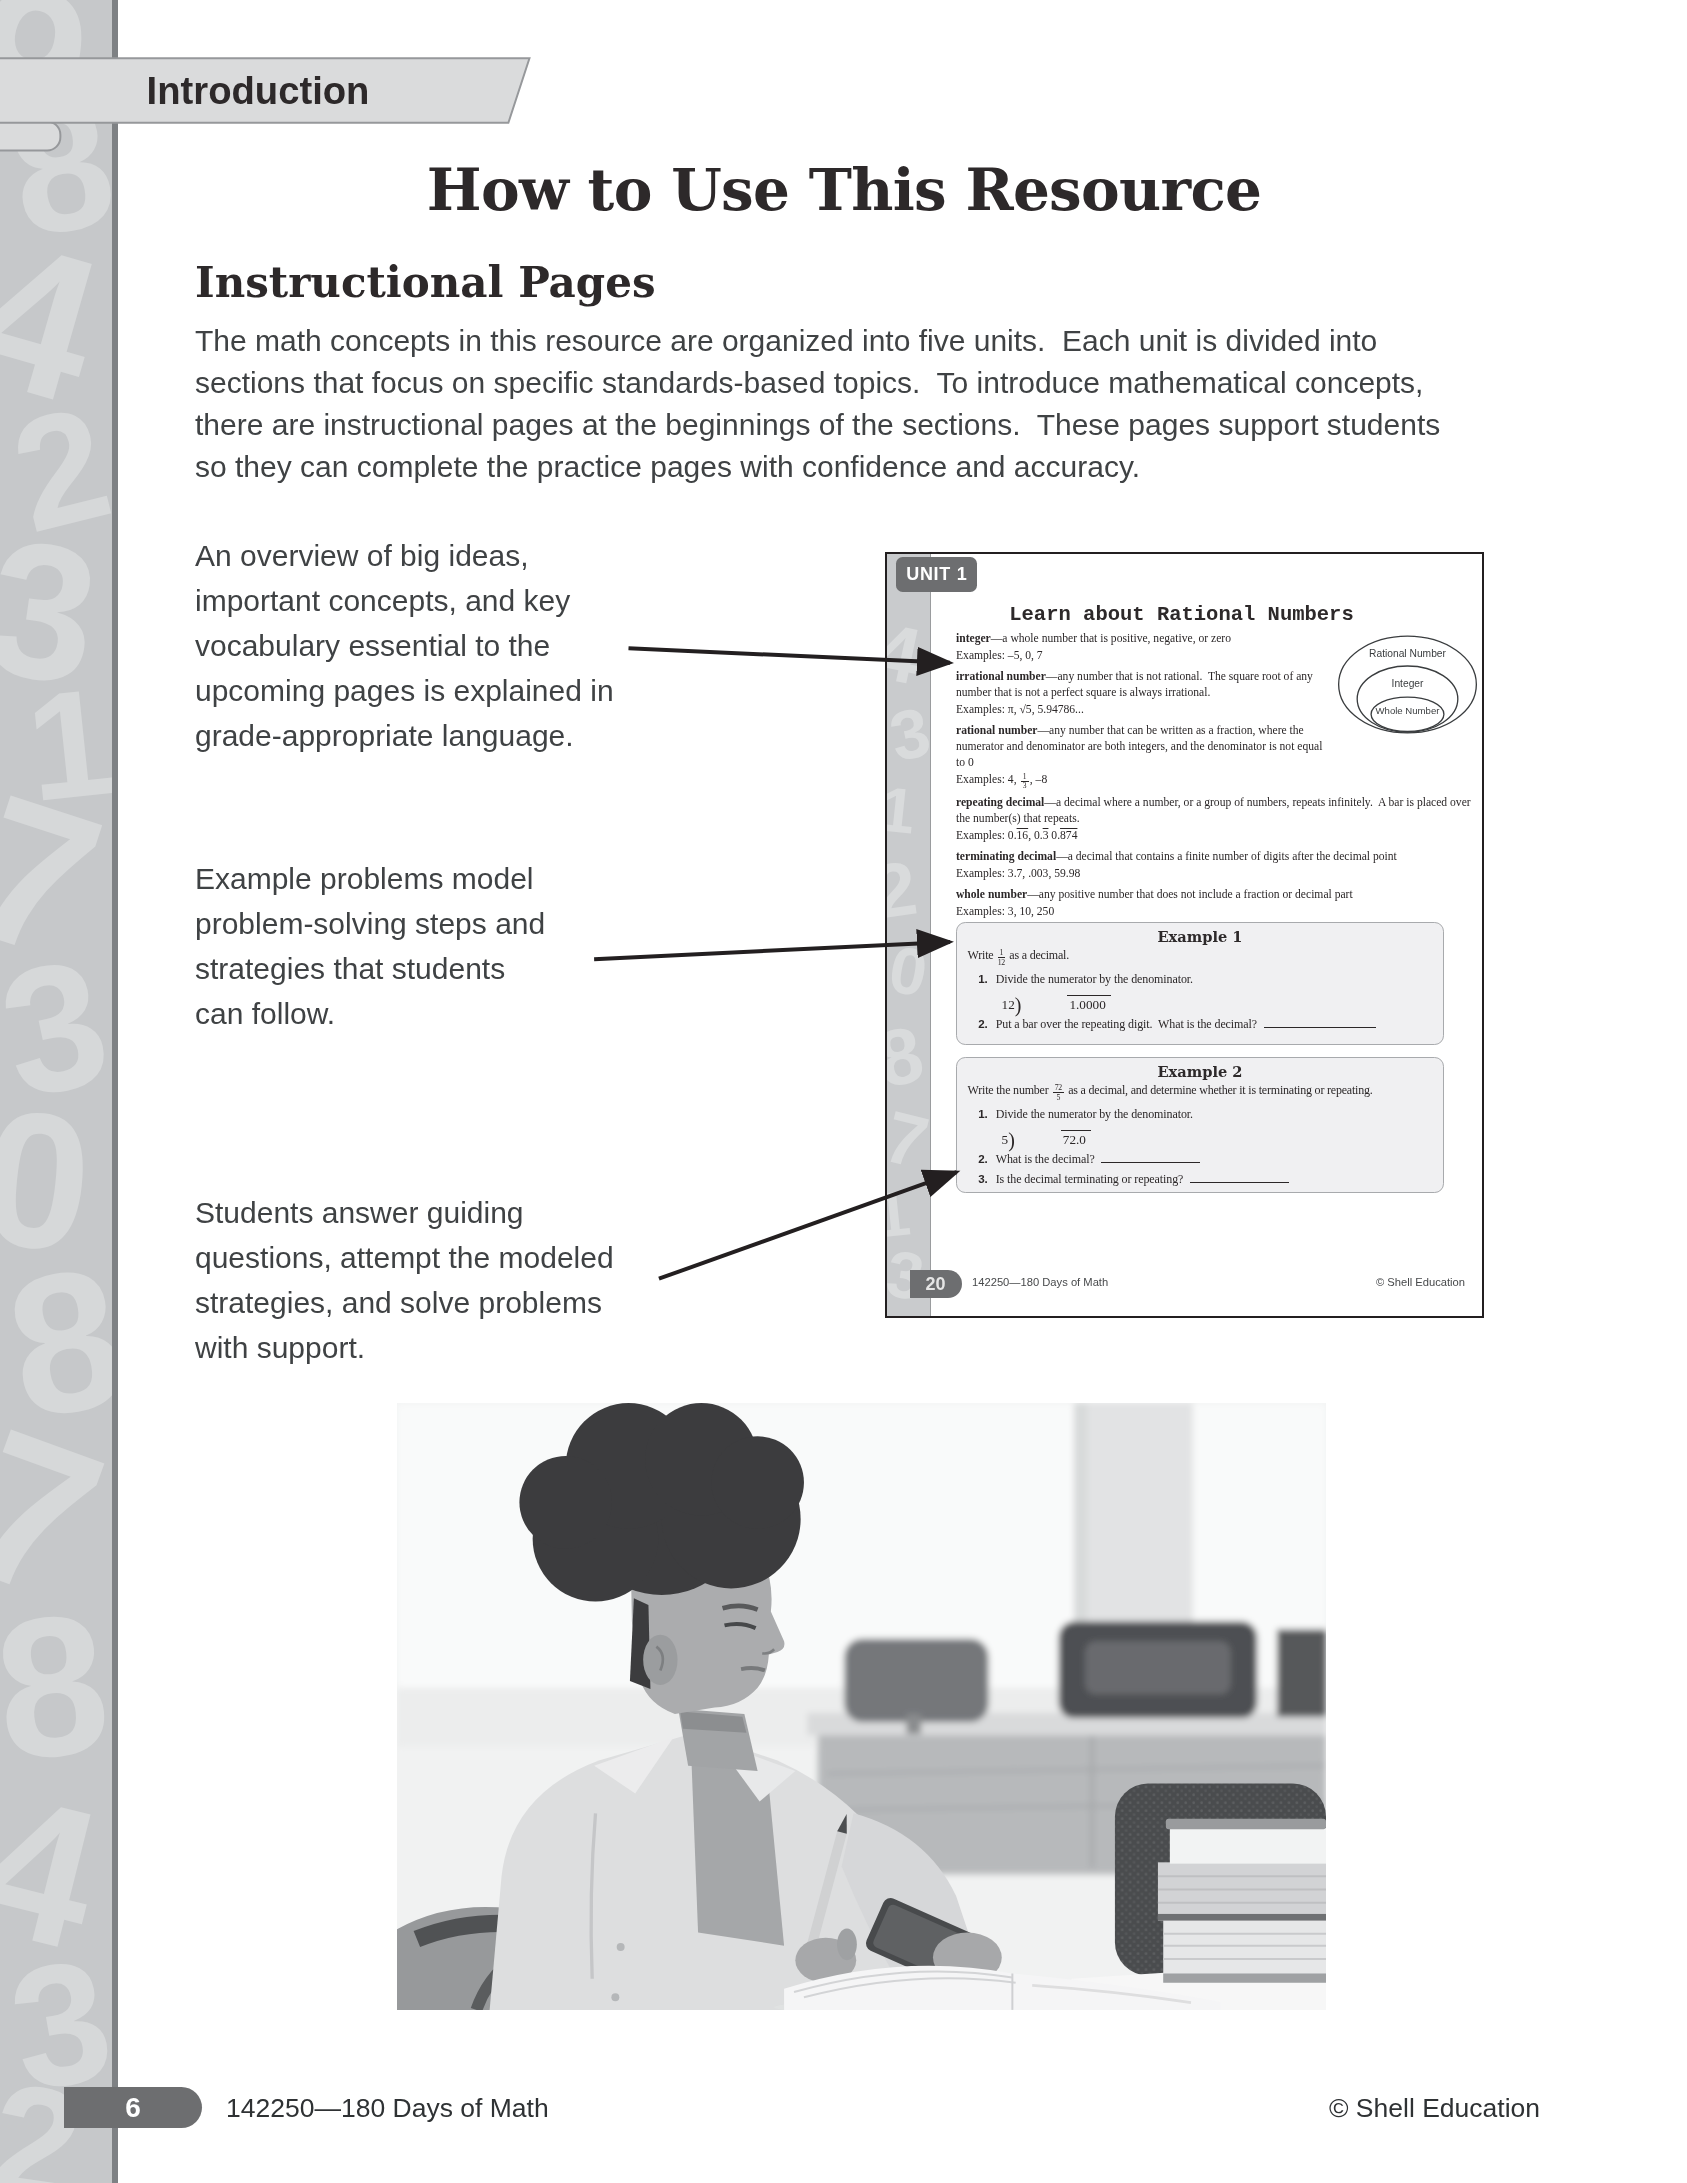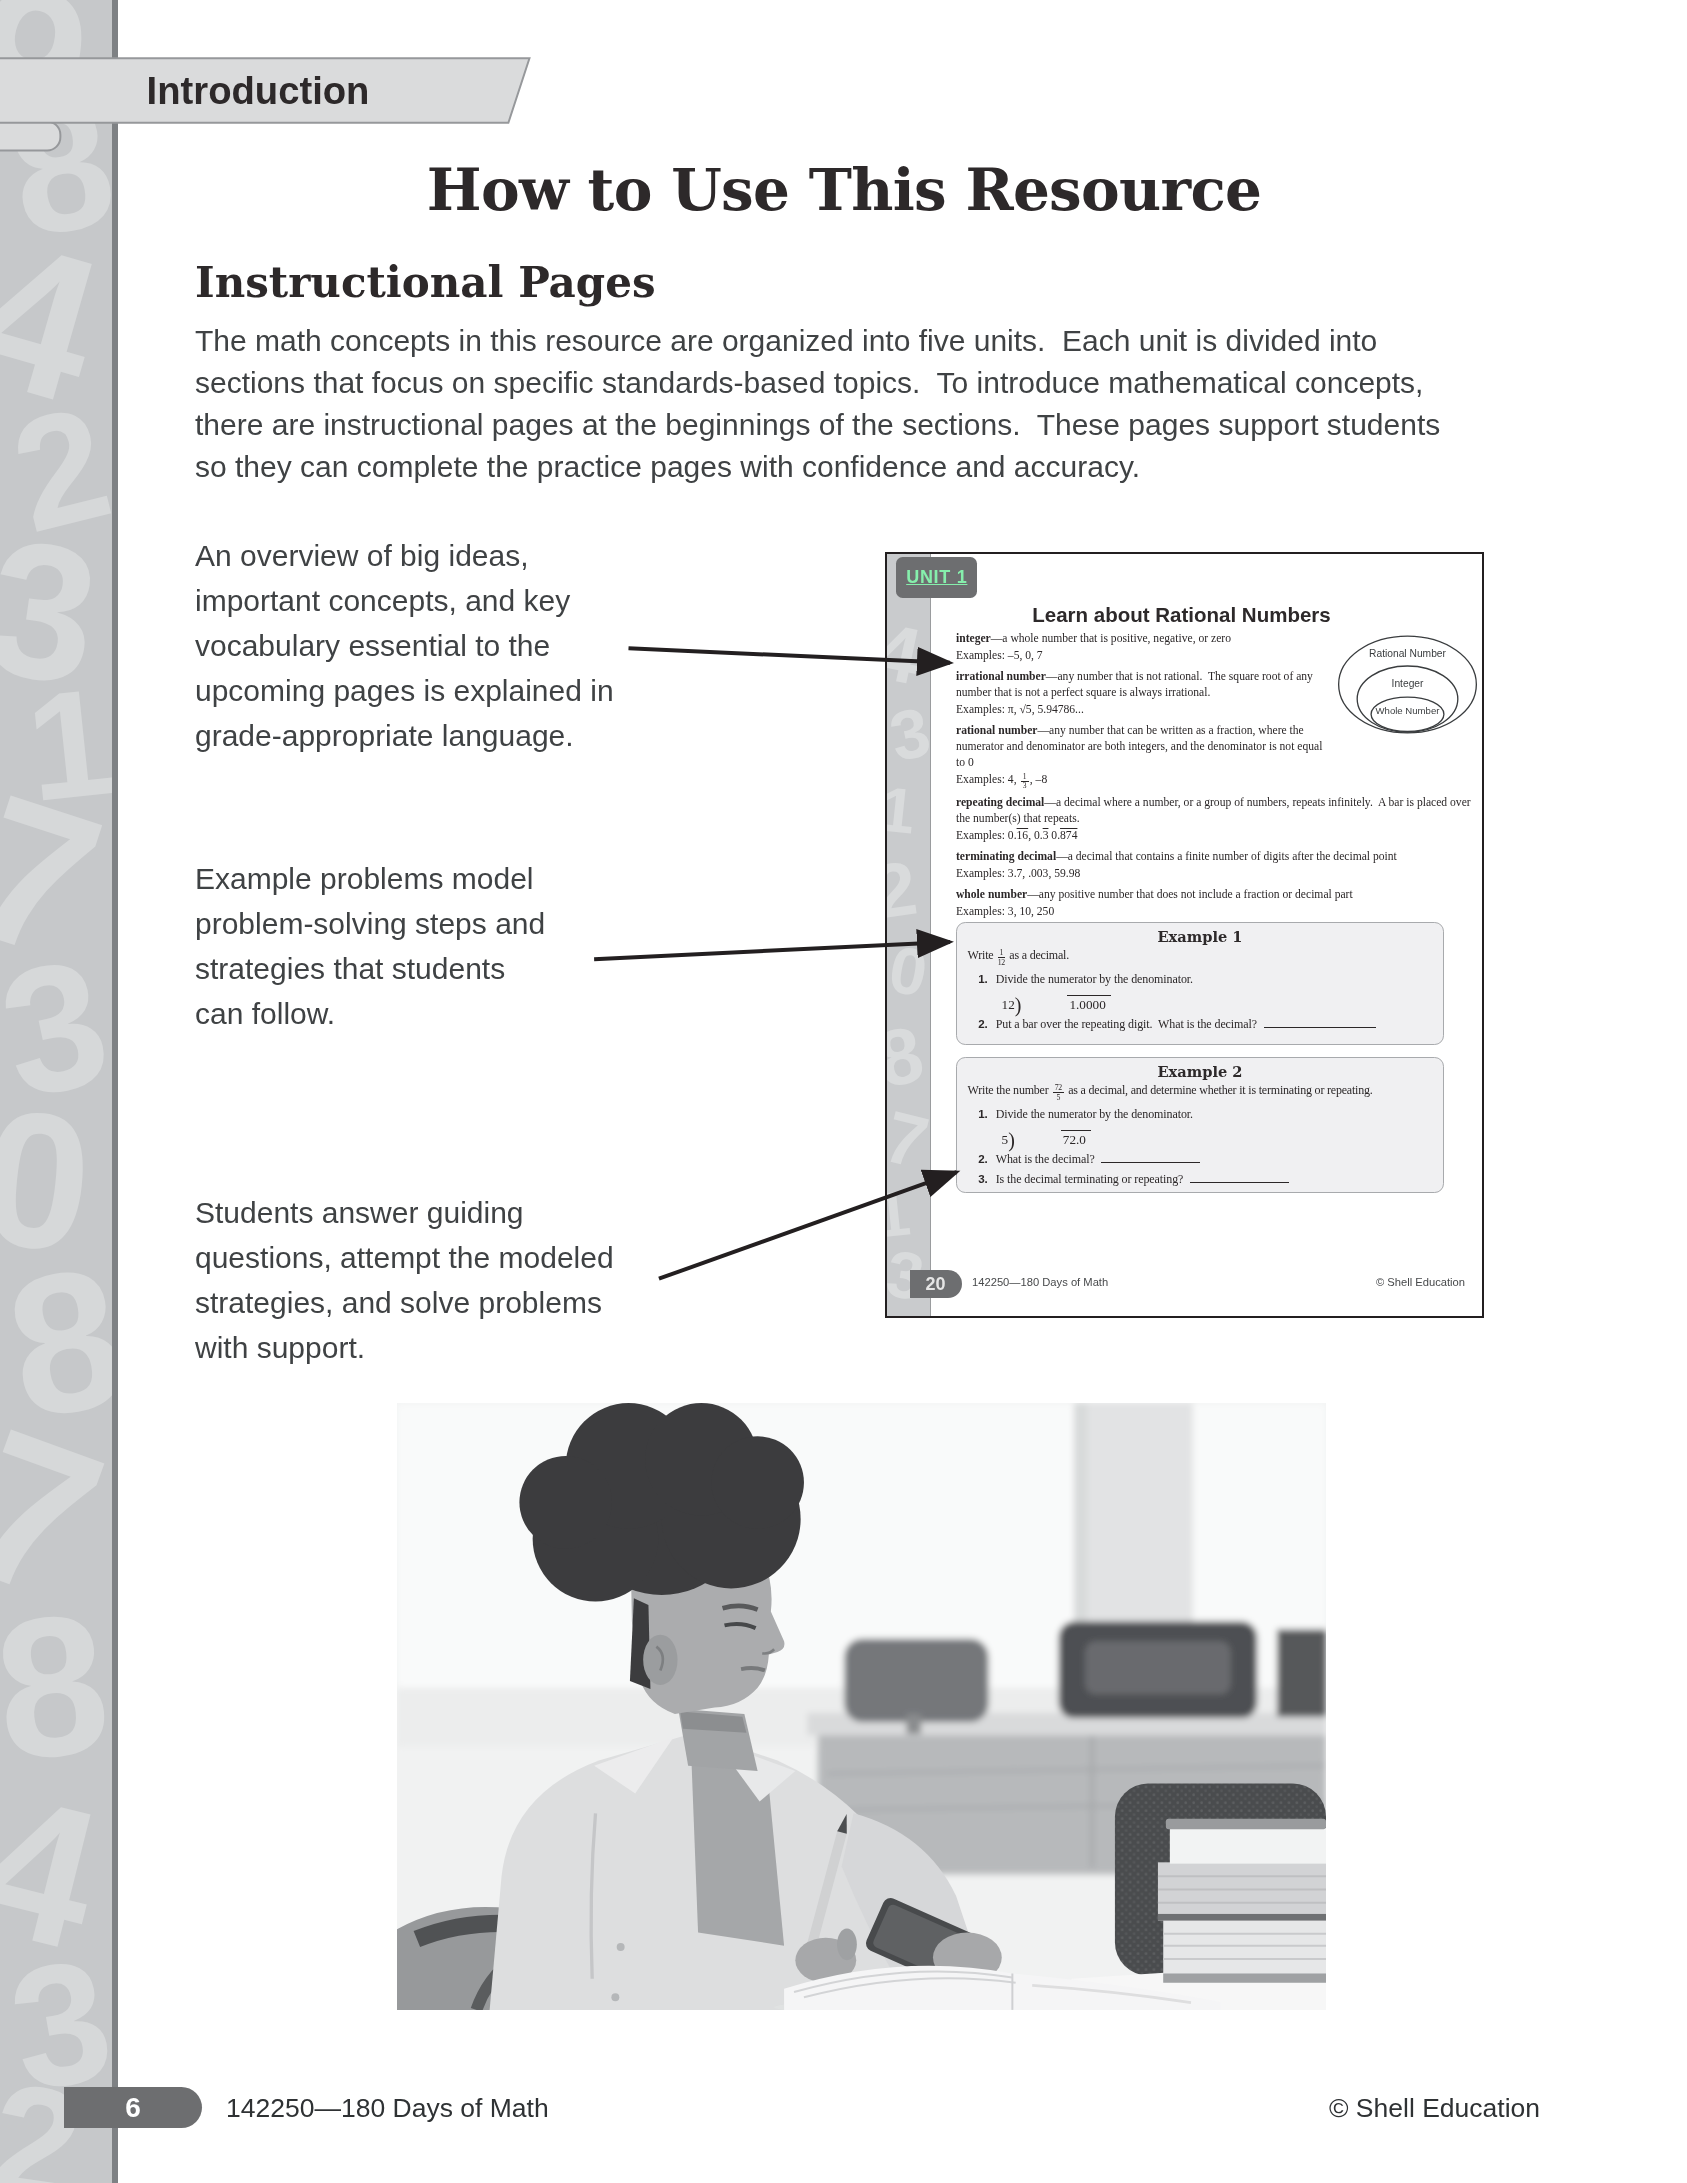--- a/index.html
+++ b/index.html
@@ -24,25 +24,25 @@
   #section-heading{position:absolute;left:195px;top:258px;font-size:42px;}
   #intro{position:absolute;left:195px;top:320px;font-size:30px;line-height:42px;}
   .callout{position:absolute;left:195px;font-size:30px;line-height:45px;}
   #callout-1{top:533px;} #callout-2{top:856px;} #callout-3{top:1190px;}
 
   
   #worksheet{position:absolute;left:885px;top:552px;width:599px;height:766px;background:#fff;
              border:2px solid #231f20;box-sizing:border-box;font-family:"Liberation Serif",serif;color:#2b2728;}
   #ws-sidebar{position:absolute;left:0;top:0;width:44px;height:100%;background:#c9cbcd;
               border-right:1.3px solid #9a9c9e;overflow:hidden;color:#d9dbdc;box-sizing:border-box;}
-  #ws-unit-badge{position:absolute;left:9.3px;top:2.6px;width:81px;height:41px;background:#6d6e70;
-                 border-radius:6.6px;color:#86efac;font-family:"Liberation Sans",sans-serif;font-weight:bold;
-                 font-size:18px;display:flex;align-items:center;justify-content:center;letter-spacing:0.7px;text-decoration:underline;}
+  #ws-unit-badge{position:absolute;left:9.3px;top:2.6px;width:81px;height:35px;background:#6d6e70;
+                 border-radius:6.6px;color:#ffffff;font-family:"Liberation Sans",sans-serif;font-weight:bold;
+                 font-size:18px;display:flex;align-items:center;justify-content:center;letter-spacing:0.7px;}
   #ws-title{position:absolute;left:63px;top:49px;width:463px;text-align:center;
-            font-family:Liberation Sans, sans-serif;font-weight:bold;font-size:20.5px;color:#2d292a;}
+            font-family:Liberation Mono, monospace;font-weight:bold;font-size:20.5px;color:#2d292a;}
   #ws-defs{position:absolute;left:69px;top:77px;width:523px;font-size:11.6px;line-height:16px;}
   .venn{float:right;margin:1.3px 0 5.3px 6.6px;}
   .def{margin-bottom:5.3px;}
   .defp{margin:0;}
   .defex{margin:0.7px 0 0 0;}
   .term{font-weight:bold;}
   .frac{display:inline-block;text-align:center;vertical-align:-0.5em;line-height:1;margin:0 1.3px;}
   .fnum{display:block;border-bottom:0.9px solid #2b2728;padding:0 2px 0.7px;font-size:0.65em;}
   .fden{display:block;padding-top:0.7px;font-size:0.65em;}
   .ovl{text-decoration:overline;}

